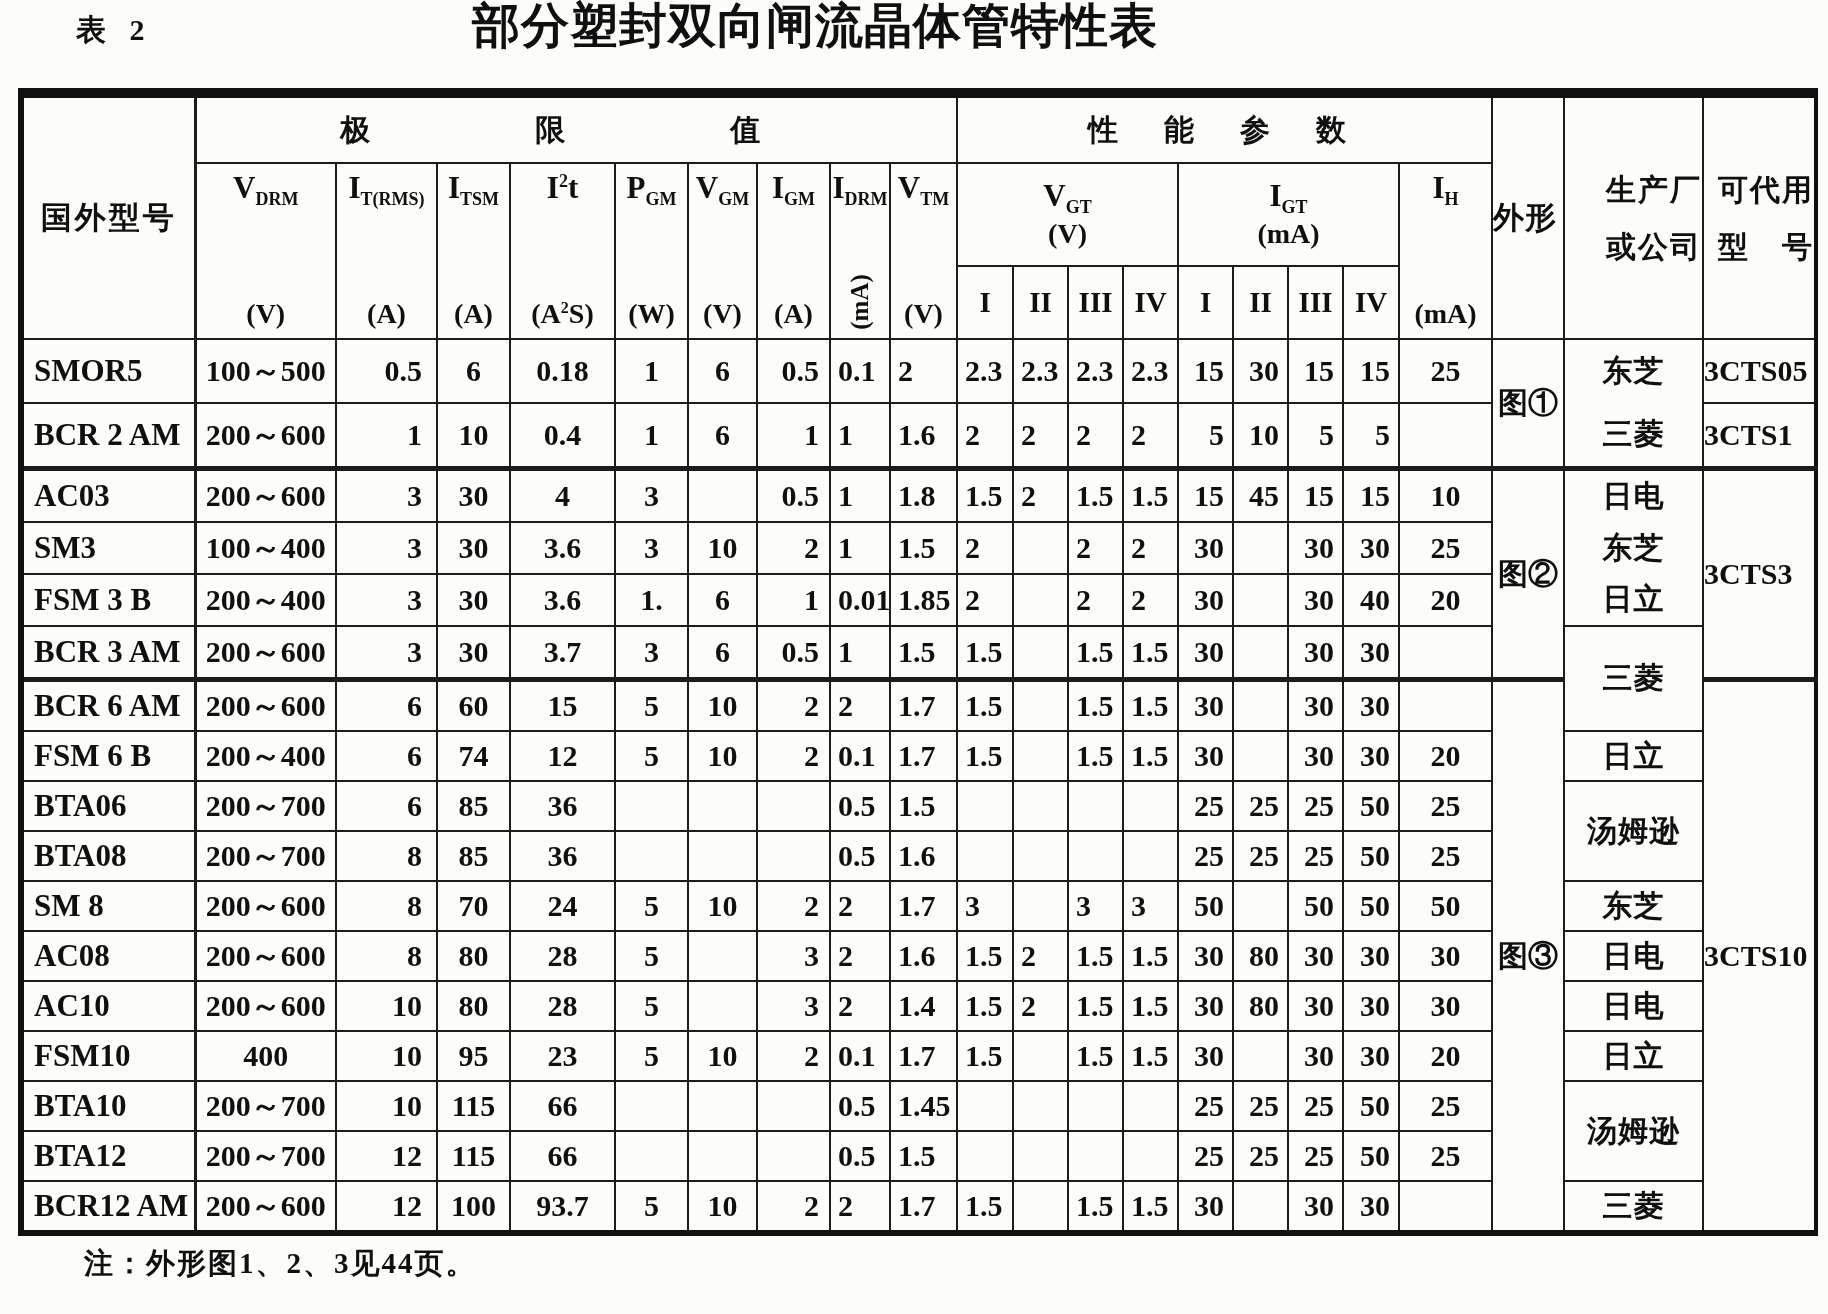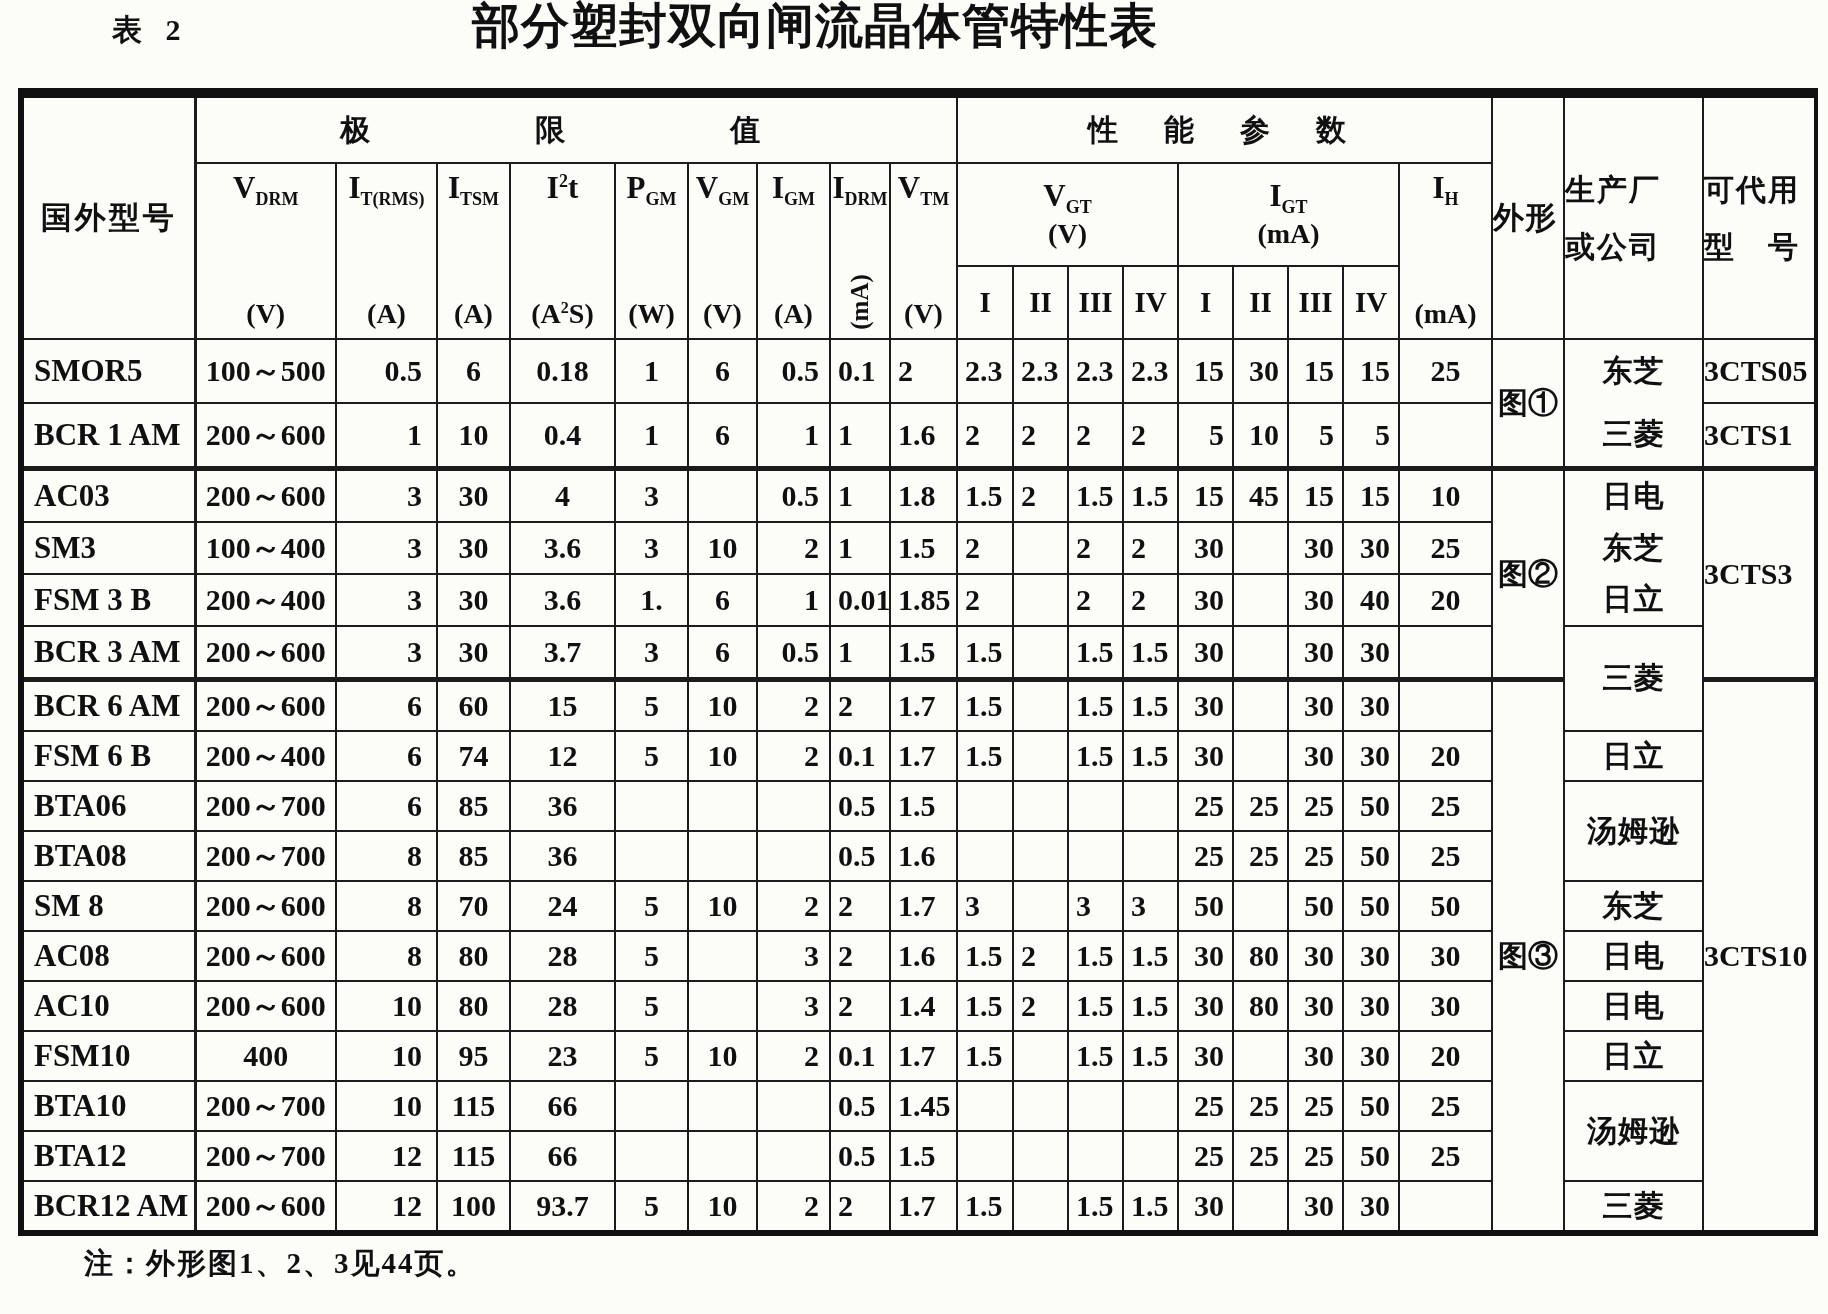--- a/index.html
+++ b/index.html
@@ -1,19 +1,19 @@
 <!DOCTYPE html>
 <html><head>
 <meta charset="utf-8">
 <style>
   html,body{margin:0;padding:0;}
   body{width:1828px;height:1314px;background:#fcfcf9;position:relative;
        font-family:"Liberation Serif","DejaVu Serif",serif;color:#101010;}
   .page{position:absolute;inset:0;overflow:hidden;}
-  .table-label{position:absolute;top:10px;left:76px;font-size:30px;font-weight:bold;letter-spacing:8px;margin-left:36px;}
+  .table-label{position:absolute;top:10px;left:76px;font-size:30px;font-weight:bold;letter-spacing:8px;}
   .page-title{position:absolute;top:-6px;left:472px;font-size:48px;font-weight:bold;letter-spacing:1px;}
   .tbl-wrap{position:absolute;top:88px;left:18px;}
   table{border-collapse:collapse;table-layout:fixed;width:1795px;
         border-top:10px solid #111;border-left:6px solid #111;
         border-bottom:6px solid #111;border-right:4px solid #111;}
   th,td{border:2px solid #1c1c1c;padding:0;font-weight:bold;overflow:hidden;}
   th{font-size:30px;}
   .th-model{border-right-width:3px;font-size:31px;letter-spacing:3px;}
   td.model{border-right-width:3px;}
   .grp{height:64px;text-align:center;vertical-align:middle;}
@@ -25,21 +25,21 @@
   .sym{font-size:31px;white-space:nowrap;}
   .sym sub{font-size:18px;font-weight:bold;}
   .sym sup{font-size:18px;font-weight:bold;}
   .unit{font-size:28px;white-space:nowrap;}
   .unit sup{font-size:16px;}
   .rot{transform:rotate(-90deg);font-size:25px;margin-bottom:14px;}
   .th-grp2{height:96px;text-align:center;vertical-align:middle;line-height:1.15;}
   .unit2{font-size:28px;}
   .th-q{height:68px;text-align:center;font-size:29px;}
   .th-shape{font-size:31px;text-align:left;letter-spacing:1px;}
-  .th-two{text-align:left;font-size:30px;line-height:1.9;letter-spacing:2px;}
+  .th-two{text-align:right;font-size:30px;line-height:1.9;letter-spacing:2px;}
   tbody td{font-size:30px;vertical-align:middle;}
   td.model{text-align:left;padding-left:10px;font-size:31px;white-space:nowrap;}
   td.c{text-align:center;}
   td.l{text-align:left;padding-left:7px;}
   td.r{text-align:right;}
   .p14{padding-right:14px;} .p10{padding-right:10px;} .p8{padding-right:8px;}
   td.sub{text-align:left;white-space:nowrap;}
   td.mk{text-align:center;letter-spacing:1px;}
   td.nb{border-bottom-style:hidden;}
   tr.h64 td{height:62px;} tr.h52 td{height:50px;} tr.h50 td{height:48px;}
@@ -194,21 +194,21 @@
         <td class="r p8">15</td>
         <td class="r p8">30</td>
         <td class="r p8">15</td>
         <td class="r p8">15</td>
         <td class="c">25</td>
         <td class="c" rowspan="2">图①</td>
         <td class="mk nb">东芝</td>
         <td class="sub">3CTS05</td>
       </tr>
       <tr class="h64">
-        <td class="model">BCR 1 AM</td>
+        <td class="model">BCR 2 AM</td>
         <td class="c">200～600</td>
         <td class="r p14">1</td>
         <td class="c">10</td>
         <td class="c">0.4</td>
         <td class="c">1</td>
         <td class="c">6</td>
         <td class="r p10">1</td>
         <td class="l">1</td>
         <td class="l">1.6</td>
         <td class="l">2</td>

